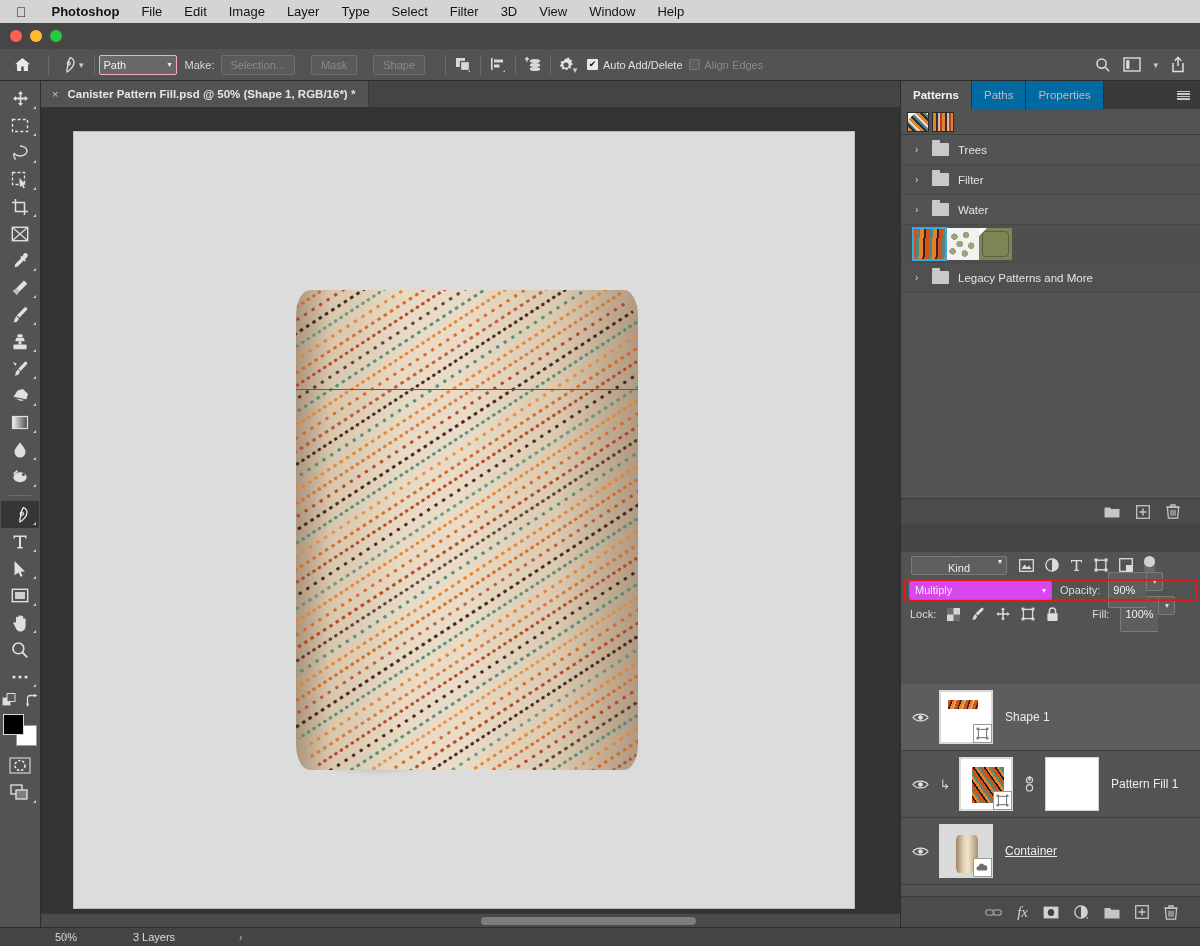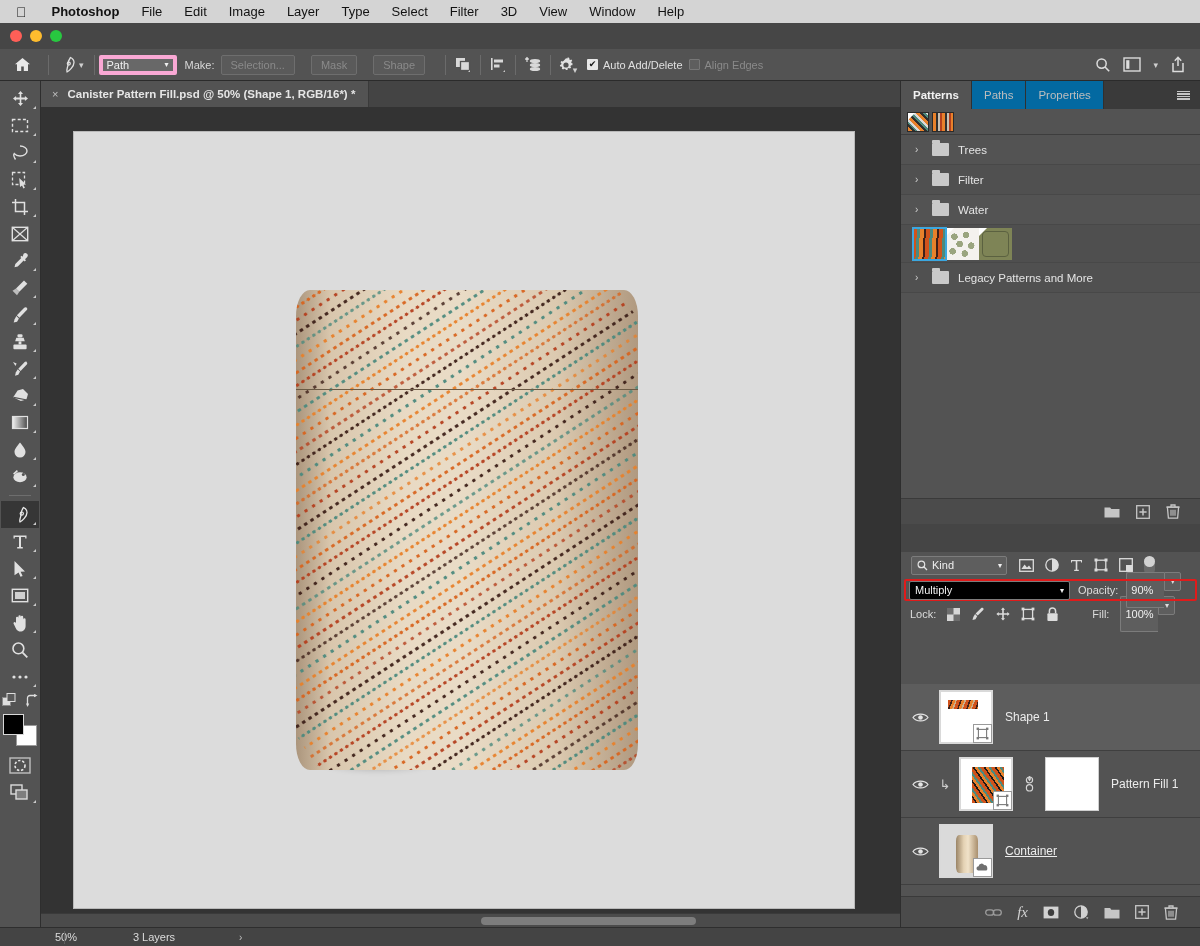--- a/index.html
+++ b/index.html
@@ -41,21 +41,21 @@
   .optionsbar {
     position:absolute; left:0; top:49px; width:1200px; height:32px;
     background:#535353;
     display:flex; align-items:center; border-bottom:1px solid #2b2b2b;
   }
   .ob-home { width:44px; display:flex; justify-content:center; align-items:center; }
   .ob-sep { width:1px; height:20px; background:#6b6b6b; margin:0 4px; }
   .ob-tool { display:flex; align-items:center; gap:3px; padding:0 6px; }
   .ob-caret { font-size:9px; color:#cfcfcf; }
   .ob-select {
-    width:78px; height:20px; background:#686868; border:4px solid #f9a8d4;
+    width:78px; height:20px; background:#686868; border:1px solid #f9a8d4;
     border-radius:2px; display:flex; align-items:center;
     padding:0 4px; font-size:11px; color:#f0f0f0; position:relative;
   }
   .ob-select .cv { position:absolute; right:4px; font-size:8px; }
   .ob-label { font-size:11px; color:#d8d8d8; margin:0 6px 0 8px; }
   .ob-btn {
     height:20px; border:1px solid #6e6e6e; border-radius:2px;
     background:#5a5a5a; color:#8a8a8a; font-size:11px;
     display:flex; align-items:center; justify-content:center;
     padding:0 9px; margin-right:16px;
@@ -241,42 +241,42 @@
     border-top:1px solid #3a3a3a;
     display:flex; align-items:center; justify-content:flex-end; gap:16px; padding-right:20px;
   }
 
   .layers-panel { position:absolute; left:0; right:0; top:443px; bottom:0; background:#454545; }
   .layers-body { background:#535353; position:absolute; left:0; right:0; top:28px; bottom:0; }
   .filter-row { height:26px; display:flex; align-items:center; gap:12px; padding:0 10px; }
   .kind-select {
     width:96px; height:19px; background:#5e5e5e; border:1px solid #7c7c7c; border-radius:2px;
     display:flex; align-items:center; gap:4px; padding:0 5px; position:relative;
-    font-size:11px; color:#eee;
+    font-size:11px; color:#eee;flex-direction:column;
   }
   .kind-select .cv{ position:absolute; right:4px; font-size:8px; }
   .filter-icons { display:flex; align-items:center; gap:11px; }
   .toggle-pill {
     width:11px; height:19px; background:#6a6a6a; border-radius:6px; position:relative;
   }
   .toggle-pill:after {
     content:""; position:absolute; left:0; top:0; width:11px; height:11px;
     background:#d2d2d2; border-radius:50%;
   }
 
   .blend-row {
     height:24px; display:flex; align-items:center; gap:8px; padding:0 8px;
     position:relative;
   }
   .blend-highlight {
     position:absolute; left:3px; right:3px; top:1px; bottom:1px;
     border:2px solid #e01b1b; border-radius:2px; pointer-events:none;
   }
   .blend-select {
-    width:161px; height:19px; background:#000000; border:1px solid #7c7c7c; border-radius:2px;
+    width:143px; height:19px; background:#d946ef; border:1px solid #7c7c7c; border-radius:2px;
     display:flex; align-items:center; padding:0 5px; position:relative; font-size:11px; color:#f0f0f0;
   }
   .blend-select .cv{ position:absolute; right:5px; font-size:8px; }
   .mini-label{ font-size:11px; color:#dcdcdc; }
   .num-field {
     width:38px; height:36px; background:#5e5e5e; border:1px solid #7c7c7c;
     border-right:none; border-radius:2px 0 0 2px;
     display:flex; align-items:center; padding:0 4px; font-size:11px; color:#f0f0f0;
   }
   .num-caret {

